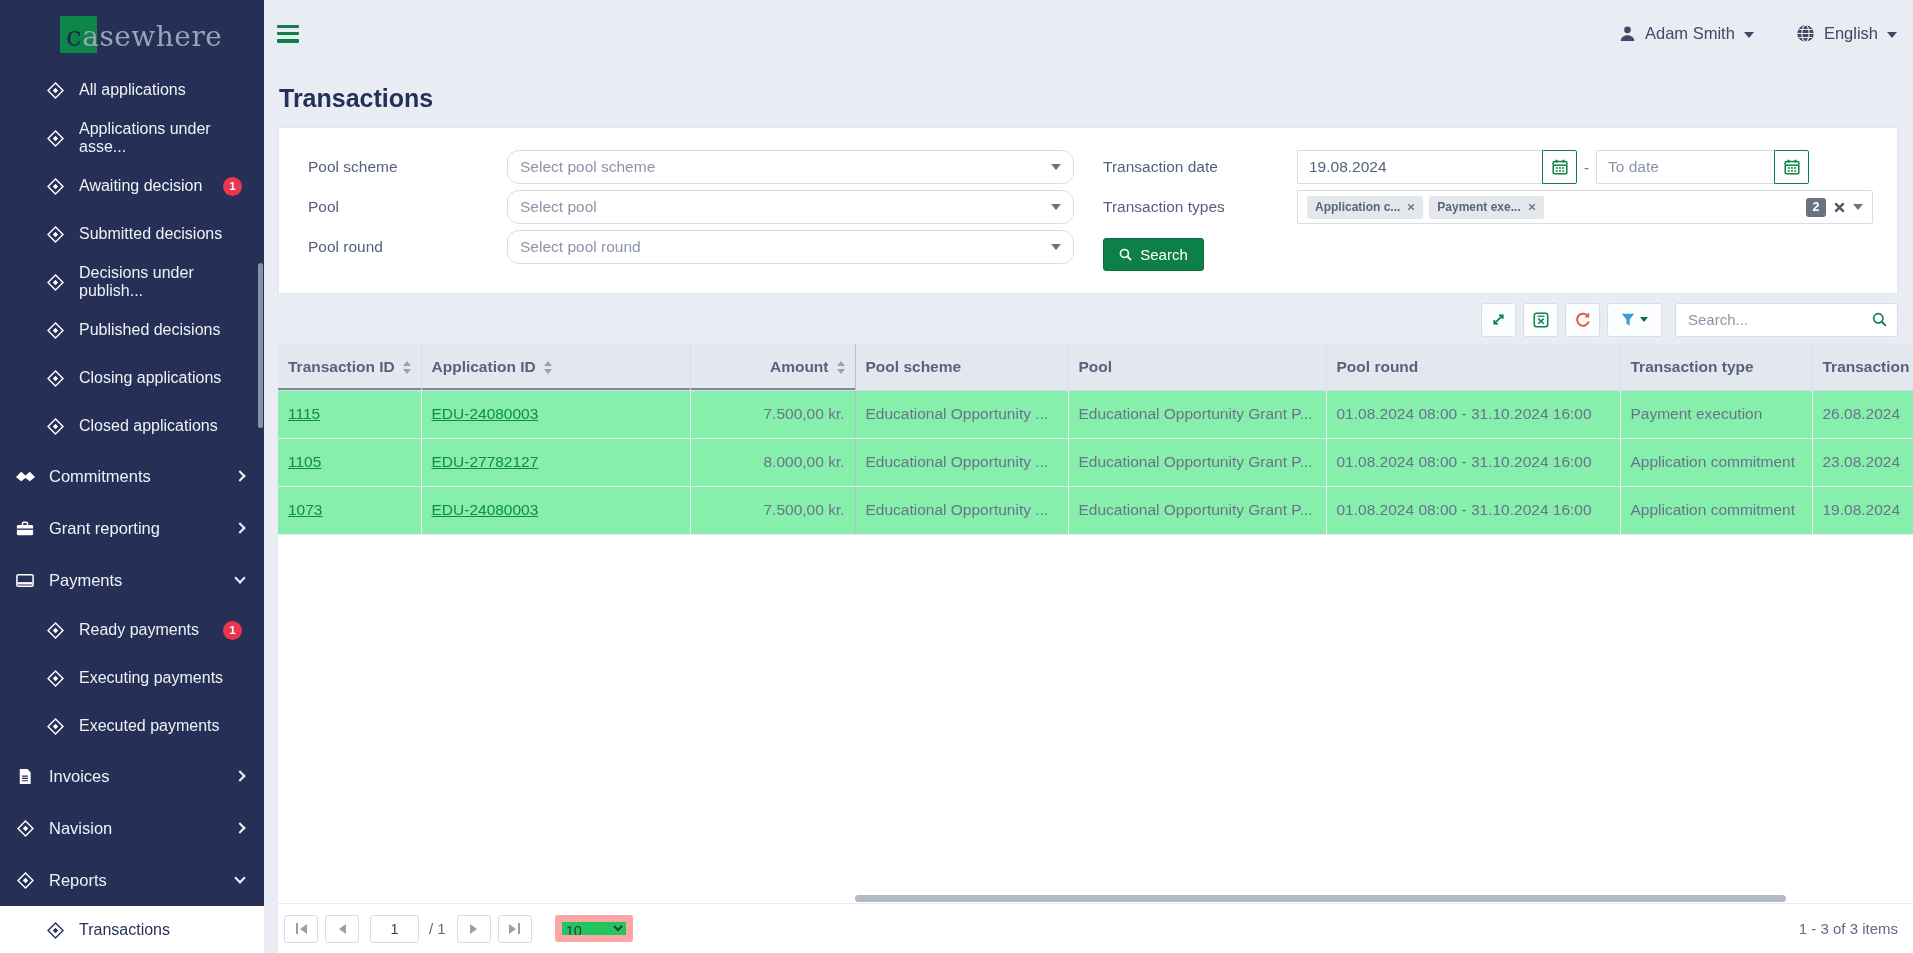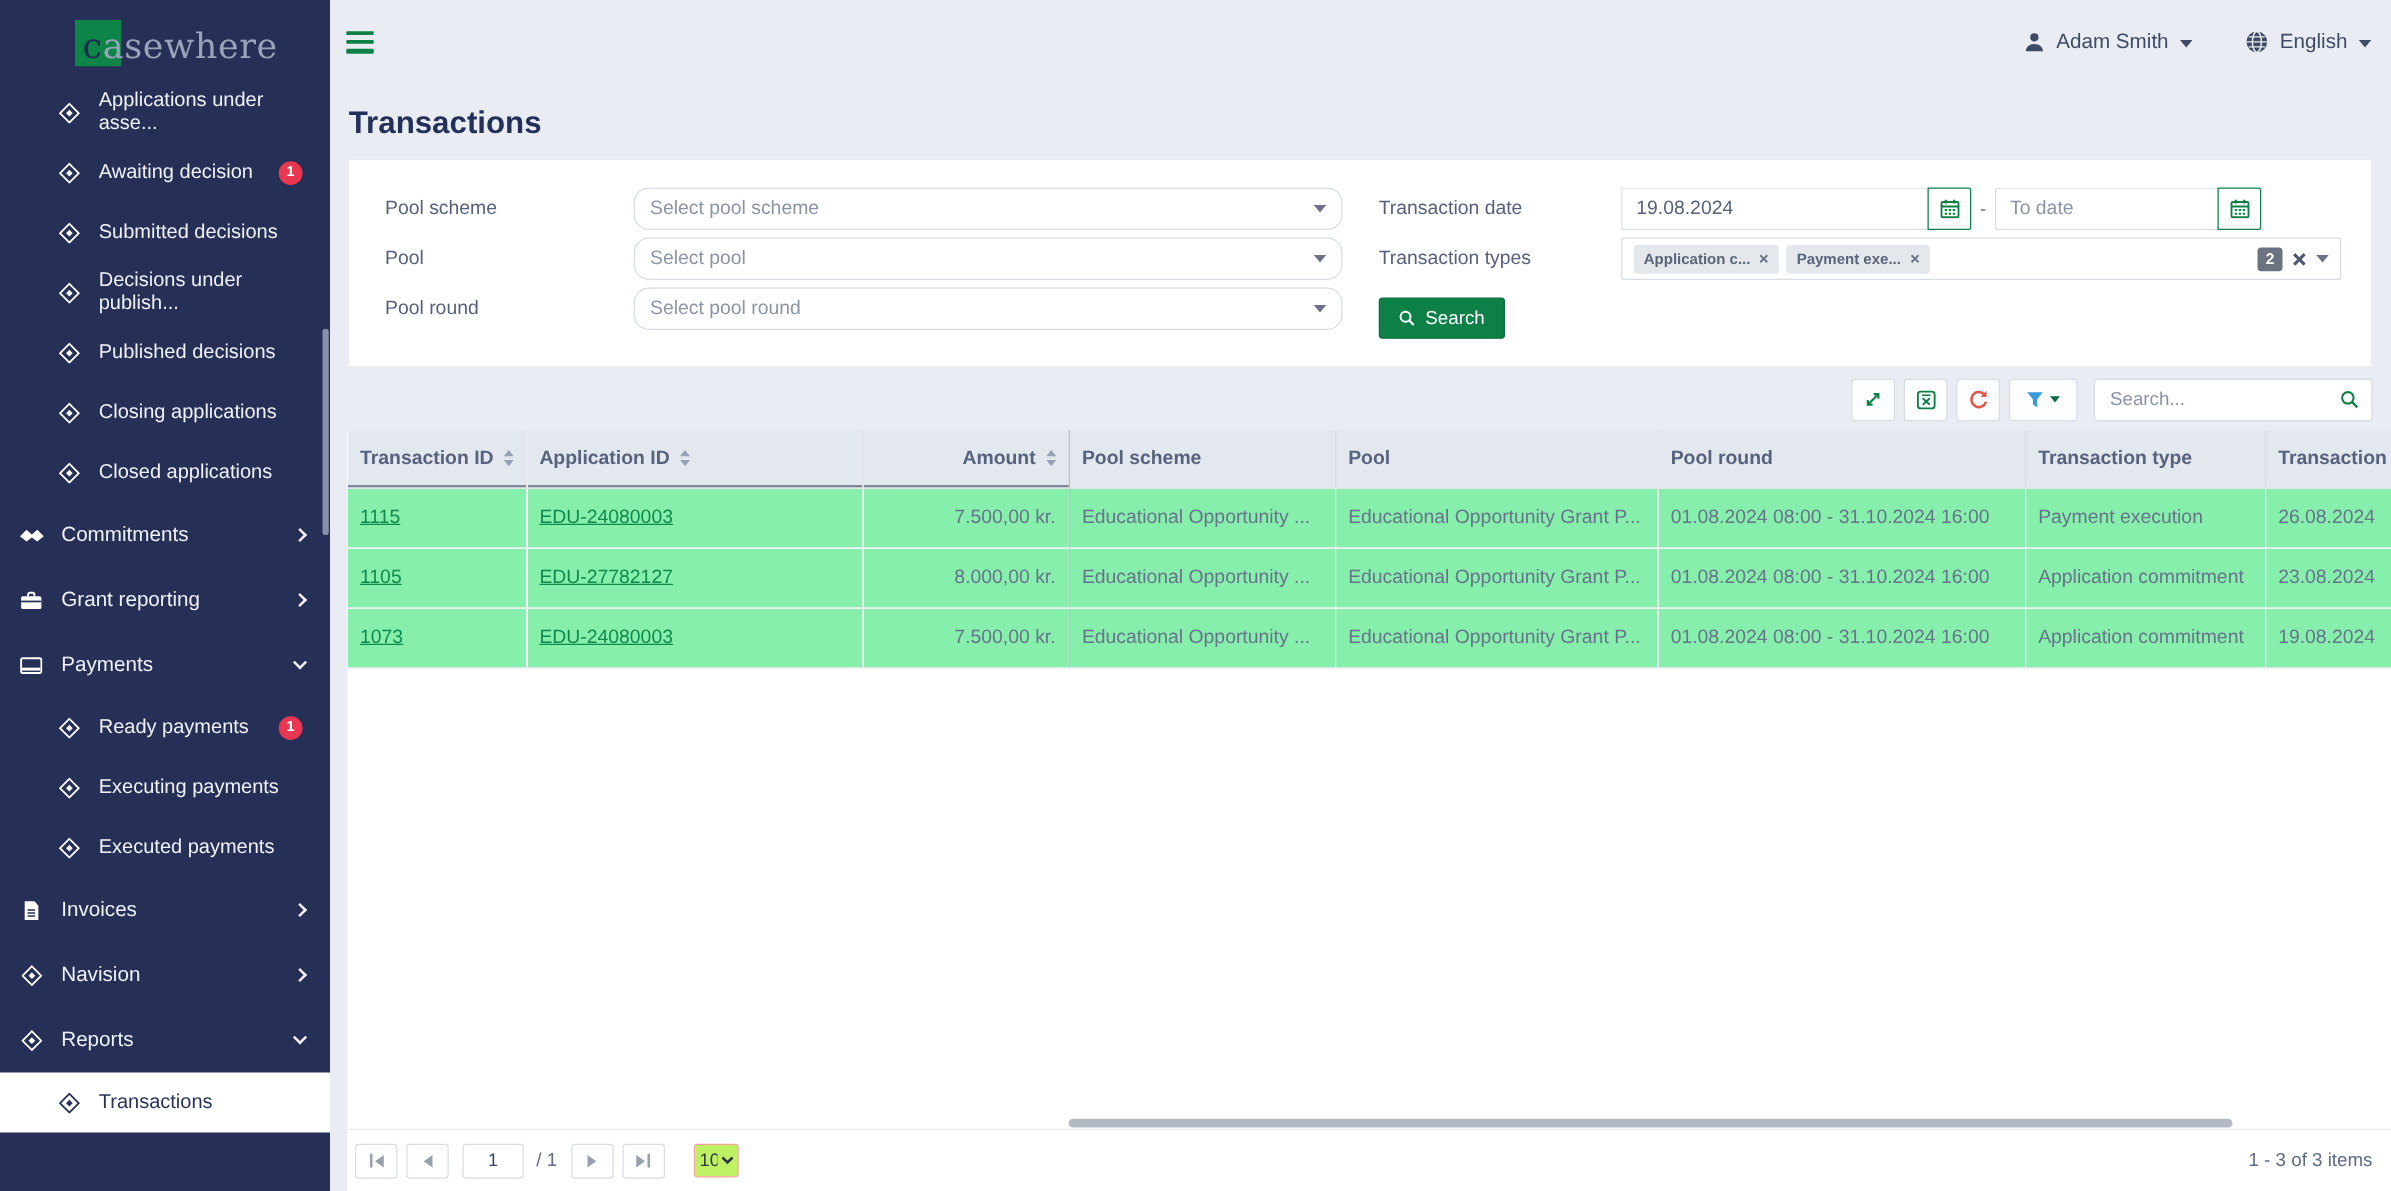--- a/index.html
+++ b/index.html
@@ -125,35 +125,46 @@
   .pager { height:50px; flex-shrink:0; border-top:1px solid #e8ebf0; display:flex; align-items:center;
            padding:0 15px 0 6px; gap:7px; position:relative; background:#fff; }
   .pbtn { width:34px; height:28px; background:#fff; border:1px solid #d8dce3; border-radius:3px;
           display:flex; align-items:center; justify-content:center; gap:2px; cursor:pointer; padding:0; }
   .tri-l { width:0; height:0; border-top:5px solid transparent; border-bottom:5px solid transparent; border-right:7px solid #99a0ac; }
   .tri-r { width:0; height:0; border-top:5px solid transparent; border-bottom:5px solid transparent; border-left:7px solid #99a0ac; }
   .pbar { width:2px; height:11px; background:#99a0ac; }
   .pinput { width:49px; height:28px; border:1px solid #d8dce3; border-radius:3px; text-align:center;
             font-size:14.5px; color:#3c4558; margin-left:4px; font-family:inherit; outline:none; }
   .pof { color:#5d6b86; font-size:15px; margin:0 4px 0 3px; }
-  .psize { margin-left:16px; width:36px; height:27px; border:1px solid #fca5a5; border-radius:3px;
-           color:#2f3644; font-size:14.5px; font-family:inherit; background:#bef264; }
+  .psize { margin-left:16px; width:78px; height:27px; border:7px solid #fca5a5; border-radius:3px;
+           color:#2f3644; font-size:14.5px; font-family:inherit; background:#22c55e; }
   .pitems { margin-left:auto; color:#5d6b86; font-size:15px; }
 </style>
 </head>
 <body>
 
 <div id="app">
 
   <aside class="sidebar">
     <div class="logo">
       <span class="logo-block"></span>
       <span class="logo-text"><span class="logo-c" id="logo-c">c</span><span id="logo-rest">asewhere</span></span>
     </div>
     <nav class="side-nav" id="side-nav">
+        <div class="side-item">
+          <span class="side-icon">
+            <svg width="17" height="17" viewBox="0 0 18 18">
+              <g transform="rotate(45 9 9)">
+                <rect x="3.4" y="3.4" width="11.2" height="11.2" fill="none" stroke="currentColor" stroke-width="1.5"></rect>
+                <rect x="7" y="7" width="4" height="4" fill="currentColor"></rect>
+              </g>
+            </svg>
+          </span>
+          <span>All applications</span>
+        </div>
         <div class="side-item">
           <span class="side-icon">
             <svg width="17" height="17" viewBox="0 0 18 18">
               <g transform="rotate(45 9 9)">
                 <rect x="3.4" y="3.4" width="11.2" height="11.2" fill="none" stroke="currentColor" stroke-width="1.5"></rect>
                 <rect x="7" y="7" width="4" height="4" fill="currentColor"></rect>
               </g>
             </svg>
           </span>
           <span>Applications under asse...</span>

